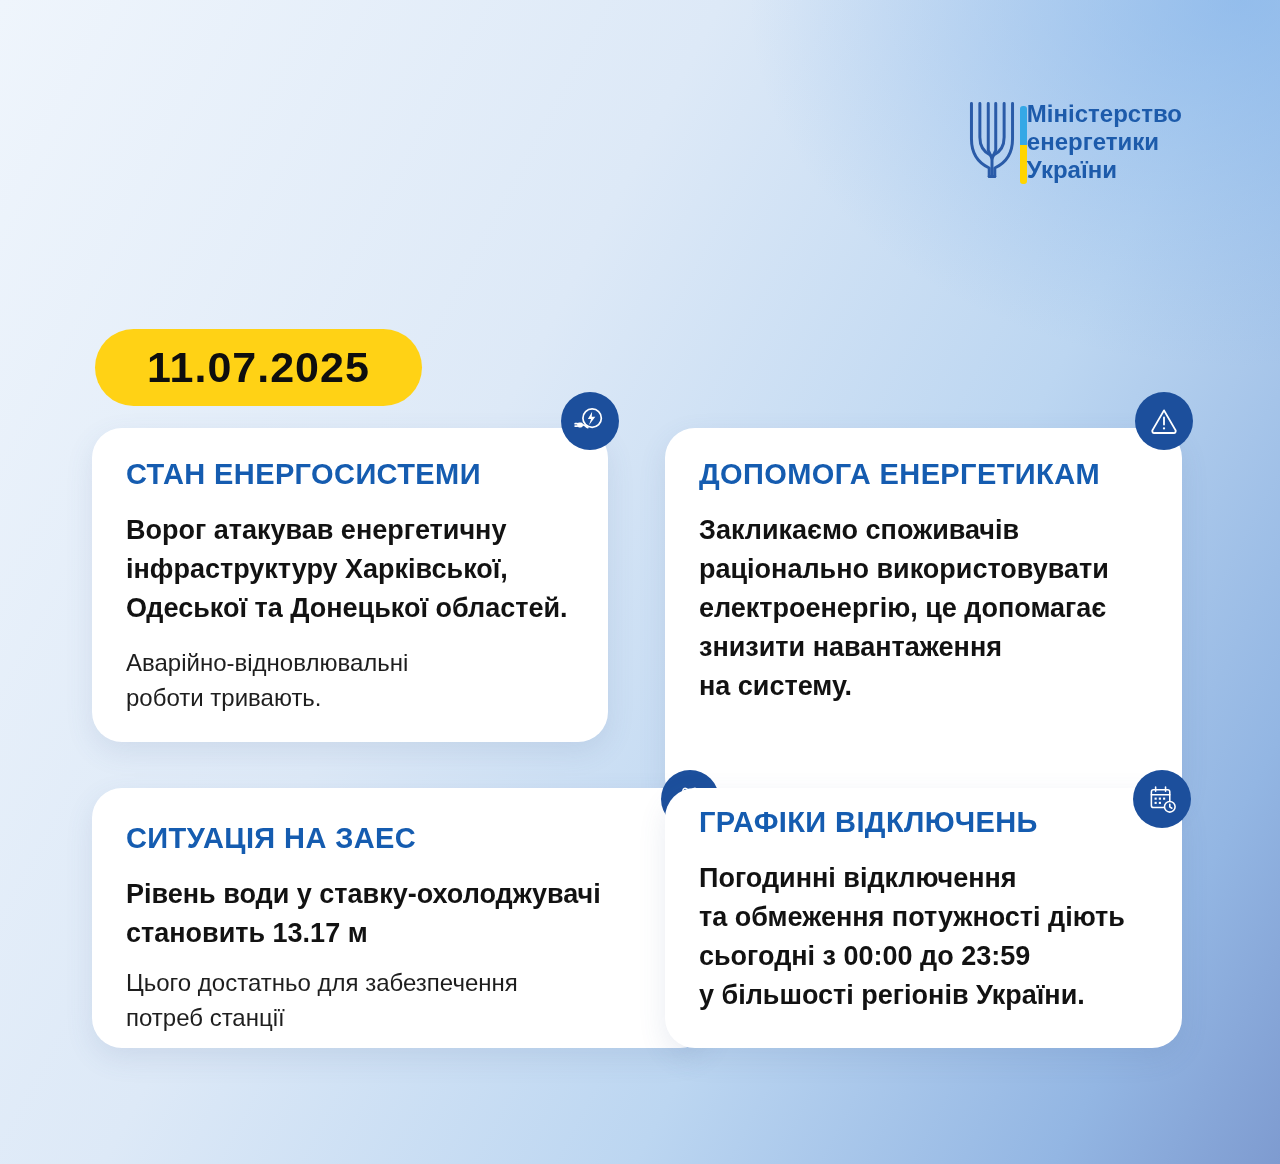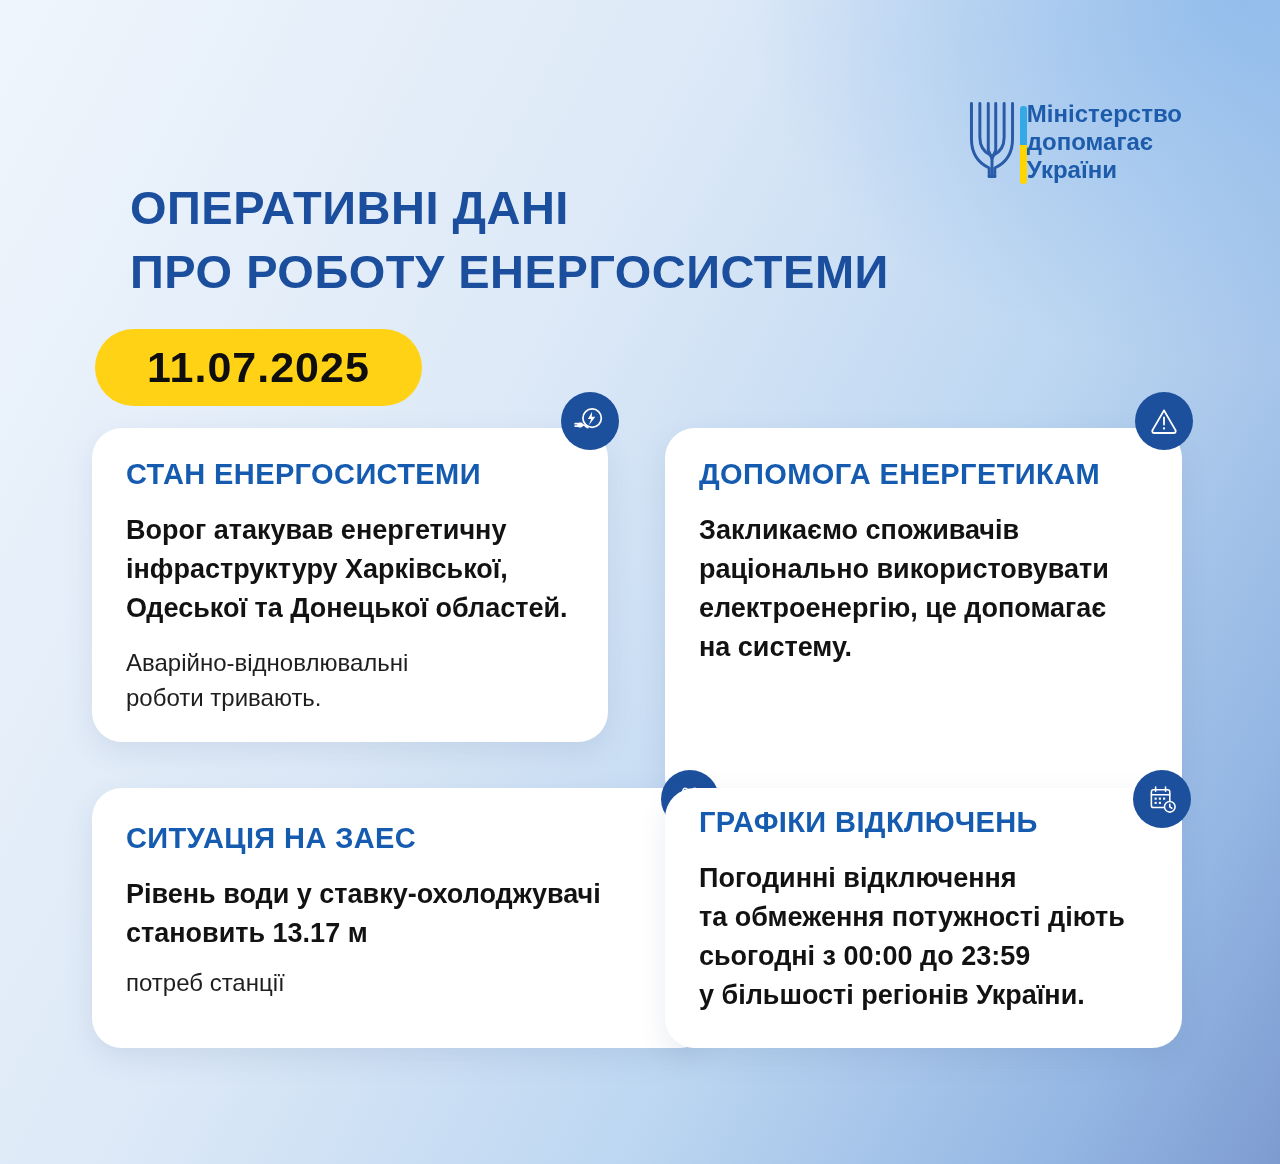--- a/index.html
+++ b/index.html
@@ -70,29 +70,25 @@
       <path d="M26 6 V56 L30 65 L34 56 V6"></path>
       <path d="M30 65 V84"></path>
       <path d="M27 84 H33"></path>
     </svg>
     <div class="divider">
       <div class="top" style="background:#35a8e6"></div>
       <div class="bottom" style="background:#ffd500"></div>
     </div>
     <div class="text">
       <div>Міністерство</div>
-      <div>допомагає</div>
+      <div>енергетики</div>
       <div>України</div>
     </div>
   </div>
 
-  <div class="main-title">
-    <div>ОПЕРАТИВНІ ДАНІ</div>
-    <div>ПРО РОБОТУ ЕНЕРГОСИСТЕМИ</div>
-  </div>
 
   <div class="date-pill" style="background:#ffd215">11.07.2025</div>
 
   <div class="card card-1 row1">
     <div class="icon-badge">
       <svg viewBox="0 0 48 48" fill="none" stroke="#ffffff" stroke-width="2.4" stroke-linecap="round" stroke-linejoin="round">
         <circle cx="27" cy="20" r="13"></circle>
         <path d="M27 11 L21 21 H25.5 L22.5 30 L31.5 18 H26.5 Z" fill="#ffffff" stroke="none"></path>
         <rect x="6" y="26" width="8" height="7" rx="2.5" fill="#ffffff" stroke="none"></rect>
         <path d="M3 27.8 H6 M3 31.2 H6"></path>
@@ -117,20 +113,21 @@
         <path d="M24 9 L40 36.5 A2.8 2.8 0 0 1 37.6 41 H10.4 A2.8 2.8 0 0 1 8 36.5 Z"></path>
         <path d="M24 19 V29"></path>
         <circle cx="24" cy="34.5" r="1.6" fill="#ffffff" stroke="none"></circle>
       </svg>
     </div>
     <h2 class="card-title">ДОПОМОГА ЕНЕРГЕТИКАМ</h2>
     <div class="card-lead">
       <div>Закликаємо споживачів</div>
       <div>раціонально використовувати</div>
       <div>електроенергію, це допомагає</div>
+      <div>знизити навантаження</div>
       <div>на систему.</div>
     </div>
   </div>
 
   <div class="card card-3 row2">
     <div class="icon-badge">
       <svg viewBox="0 0 48 48" fill="none" stroke="#ffffff" stroke-width="2" stroke-linecap="round">
         <ellipse cx="24" cy="24" rx="17" ry="6.5"></ellipse>
         <ellipse cx="24" cy="24" rx="17" ry="6.5" transform="rotate(60 24 24)"></ellipse>
         <ellipse cx="24" cy="24" rx="17" ry="6.5" transform="rotate(120 24 24)"></ellipse>
@@ -138,20 +135,21 @@
         <circle cx="37" cy="15" r="1.6" fill="#ffffff" stroke="none"></circle>
         <circle cx="11" cy="33" r="1.6" fill="#ffffff" stroke="none"></circle>
       </svg>
     </div>
     <h2 class="card-title">СИТУАЦІЯ НА ЗАЕС</h2>
     <div class="card-lead">
       <div>Рівень води у ставку-охолоджувачі</div>
       <div>становить 13.17 м</div>
     </div>
     <div class="card-note" style="margin-top:12px;">
+      <div>Цього достатньо для забезпечення</div>
       <div>потреб станції</div>
     </div>
   </div>
 
   <div class="card card-4 row2">
     <div class="icon-badge">
       <svg viewBox="0 0 48 48" fill="none" stroke="#ffffff" stroke-width="2.2" stroke-linecap="round" stroke-linejoin="round">
         <rect x="9" y="11" width="26" height="25" rx="3"></rect>
         <path d="M15 7 V13 M29 7 V13 M9 18 H35"></path>
         <rect x="13.5" y="22" width="3" height="3" fill="#ffffff" stroke="none"></rect>

